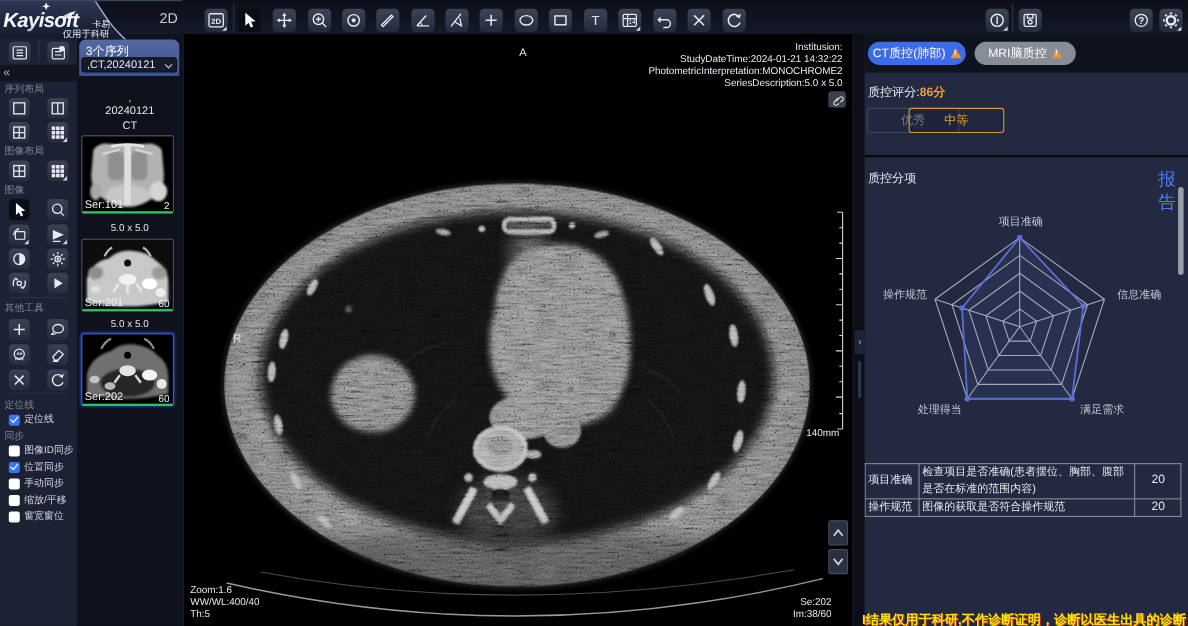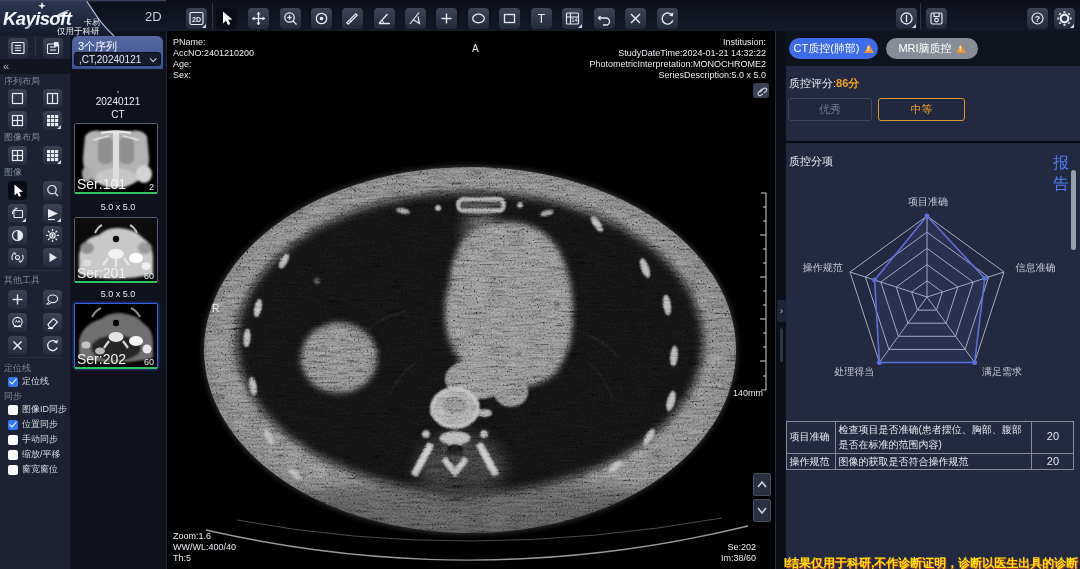--- a/index.html
+++ b/index.html
@@ -35,21 +35,21 @@
 #thumbs{left:70px;top:31px;width:96px;height:538px;background:#0f121d}
 #serieshdr{left:72px;top:36px;width:91px;height:33px;border-radius:6px 6px 0 0;
 background:linear-gradient(180deg,#54699f,#3c5292);color:#fff;font-size:11px;padding:3px 0 0 6px}
 #seriesdd{left:74px;top:52px;width:87px;height:14px;background:#161b2a;border-radius:3px;
 border:1px solid #0b0e18;color:#e8eaf0;font-size:10px;line-height:13px;padding-left:4px}
 #seriesdd .chev{position:absolute;right:5px;top:4px;width:5px;height:5px;
 border:solid #cfd3dc;border-width:0 1.5px 1.5px 0;transform:rotate(45deg) translateY(-1px)}
 .thumblabel{position:absolute;color:#e8eaf0;font-size:10px;text-align:center;width:96px;left:70px}
 .thumb{position:absolute;left:74px;width:84px;height:70px;background:#000;border:1px solid #555c6e;border-radius:2px}
 .thumb.sel{border:1px solid #3a62e0;box-shadow:0 0 3px #3a62e0}
-.thumb .ser{position:absolute;left:2px;bottom:1px;color:#f0f2f5;font-size:14px}
+.thumb .ser{position:absolute;left:2px;bottom:1px;color:#f0f2f5;font-size:10px}
 .thumb .num{position:absolute;right:3px;bottom:1px;color:#f0f2f5;font-size:9px}
 .thumb .grn{position:absolute;left:0;bottom:-1px;width:100%;height:2px;background:#2ec55f}
 
 #viewport{left:166px;top:31px;width:610px;height:538px;background:#000;
 border-left:1px solid #222942;border-right:1px solid #222942}
 .ovl{position:absolute;color:#e8eaf0;font-size:9px;line-height:11px}
 .ovr{text-align:right}
 
 #pdiv{left:776px;top:31px;width:10px;height:538px;background:#0c0f18}
 #phandle{left:777px;top:300px;width:9px;height:22px;background:#1d2436;border-radius:2px;
@@ -570,21 +570,20 @@
 <line x1="596" y1="260" x2="599" y2="260"></line>
           <line x1="596" y1="274" x2="599" y2="274"></line>
 <line x1="593" y1="288" x2="599" y2="288"></line>
           <line x1="596" y1="302" x2="599" y2="302"></line>
 <line x1="596" y1="316" x2="599" y2="316"></line>
           <line x1="593" y1="330" x2="599" y2="330"></line>
 <line x1="596" y1="345" x2="599" y2="345"></line>
 </g>
 <text x="596" y="365" font-size="9" fill="#e8eaf0" text-anchor="end" font-family="Liberation Sans">140mm</text>
 </svg>
-<div class="ovl" style="left:6px;top:6px">PName:<br>AccNO:2401210200<br>Age:<br>Sex:</div>
 <div class="ovl ovr" style="right:9px;top:6px">Institusion:<br>StudyDateTime:2024-01-21 14:32:22<br>PhotometricInterpretation:MONOCHROME2<br>SeriesDescription:5.0 x 5.0</div>
 <div class="abs" style="right:6px;top:52px;width:16px;height:15px;border-radius:3px;background:#3a4050">
 <svg width="16" height="15" fill="none" stroke="#cfd3da" stroke-width="1.1">
           <path d="M7,9 L10.5,5.5 a1.8,1.8 0 0 1 2.6,2.6 L11,10"></path>
           <path d="M9,6 L5.5,9.5 a1.8,1.8 0 0 0 2.6,2.6 L10,11"></path>
         </svg></div>
 <div class="ovl" style="left:305px;top:12px;font-size:10px">A</div>
 <div class="ovl" style="left:45px;top:272px;font-size:10px">R</div>
 <div class="ovl" style="left:6px;top:500px">Zoom:1.6<br>WW/WL:400/40<br>Th:5</div>
 <div class="ovl ovr" style="right:19px;top:511px">Se:202<br>Im:38/60</div>
@@ -597,21 +596,21 @@
 </div>
 <div class="abs" id="pdiv"></div>
 <div class="abs" id="phandle">›</div>
 <div class="abs" style="left:780px;top:328px;width:3px;height:34px;background:#2e3548;border-radius:2px"></div>
 <div class="abs" id="rpanel"></div>
 <div class="abs" id="rtabs"></div>
 <div class="abs pill blue" style="left:789px;width:89px">CT质控(肺部)<span class="warn"></span></div>
 <div class="abs pill gray" style="left:886px;width:92px">MRI脑质控<span class="warn"></span></div>
 <div class="abs" id="score">质控评分:<b>86分</b></div>
 <div class="abs gbtn" style="left:788px;width:84px">优秀</div>
-<div class="abs gbtn mid" style="left:878px;width:87px">中等</div>
+<div class="abs gbtn mid" style="left:826px;width:87px">中等</div>
 <div class="abs" id="blackdiv"></div>
 <div class="abs" id="subhdr">质控分项</div>
 <div class="abs" id="report">报告</div>
 <div class="abs" id="scrollthumb"></div>
 <div class="abs" style="left:786px;top:160px">
 <svg width="294" height="250" viewBox="0 0 294 250">
 <g stroke="#a7adbc" stroke-width="1" fill="none">
 <polygon points="141,56 218,112 188.6,202.5 93.4,202.5 64,112"></polygon>
 <polygon points="141,72.2 202.6,117 179.1,189.4 102.9,189.4 79.4,117"></polygon>
 <polygon points="141,88.4 187.2,122 169.6,176.3 112.4,176.3 94.8,122"></polygon>

